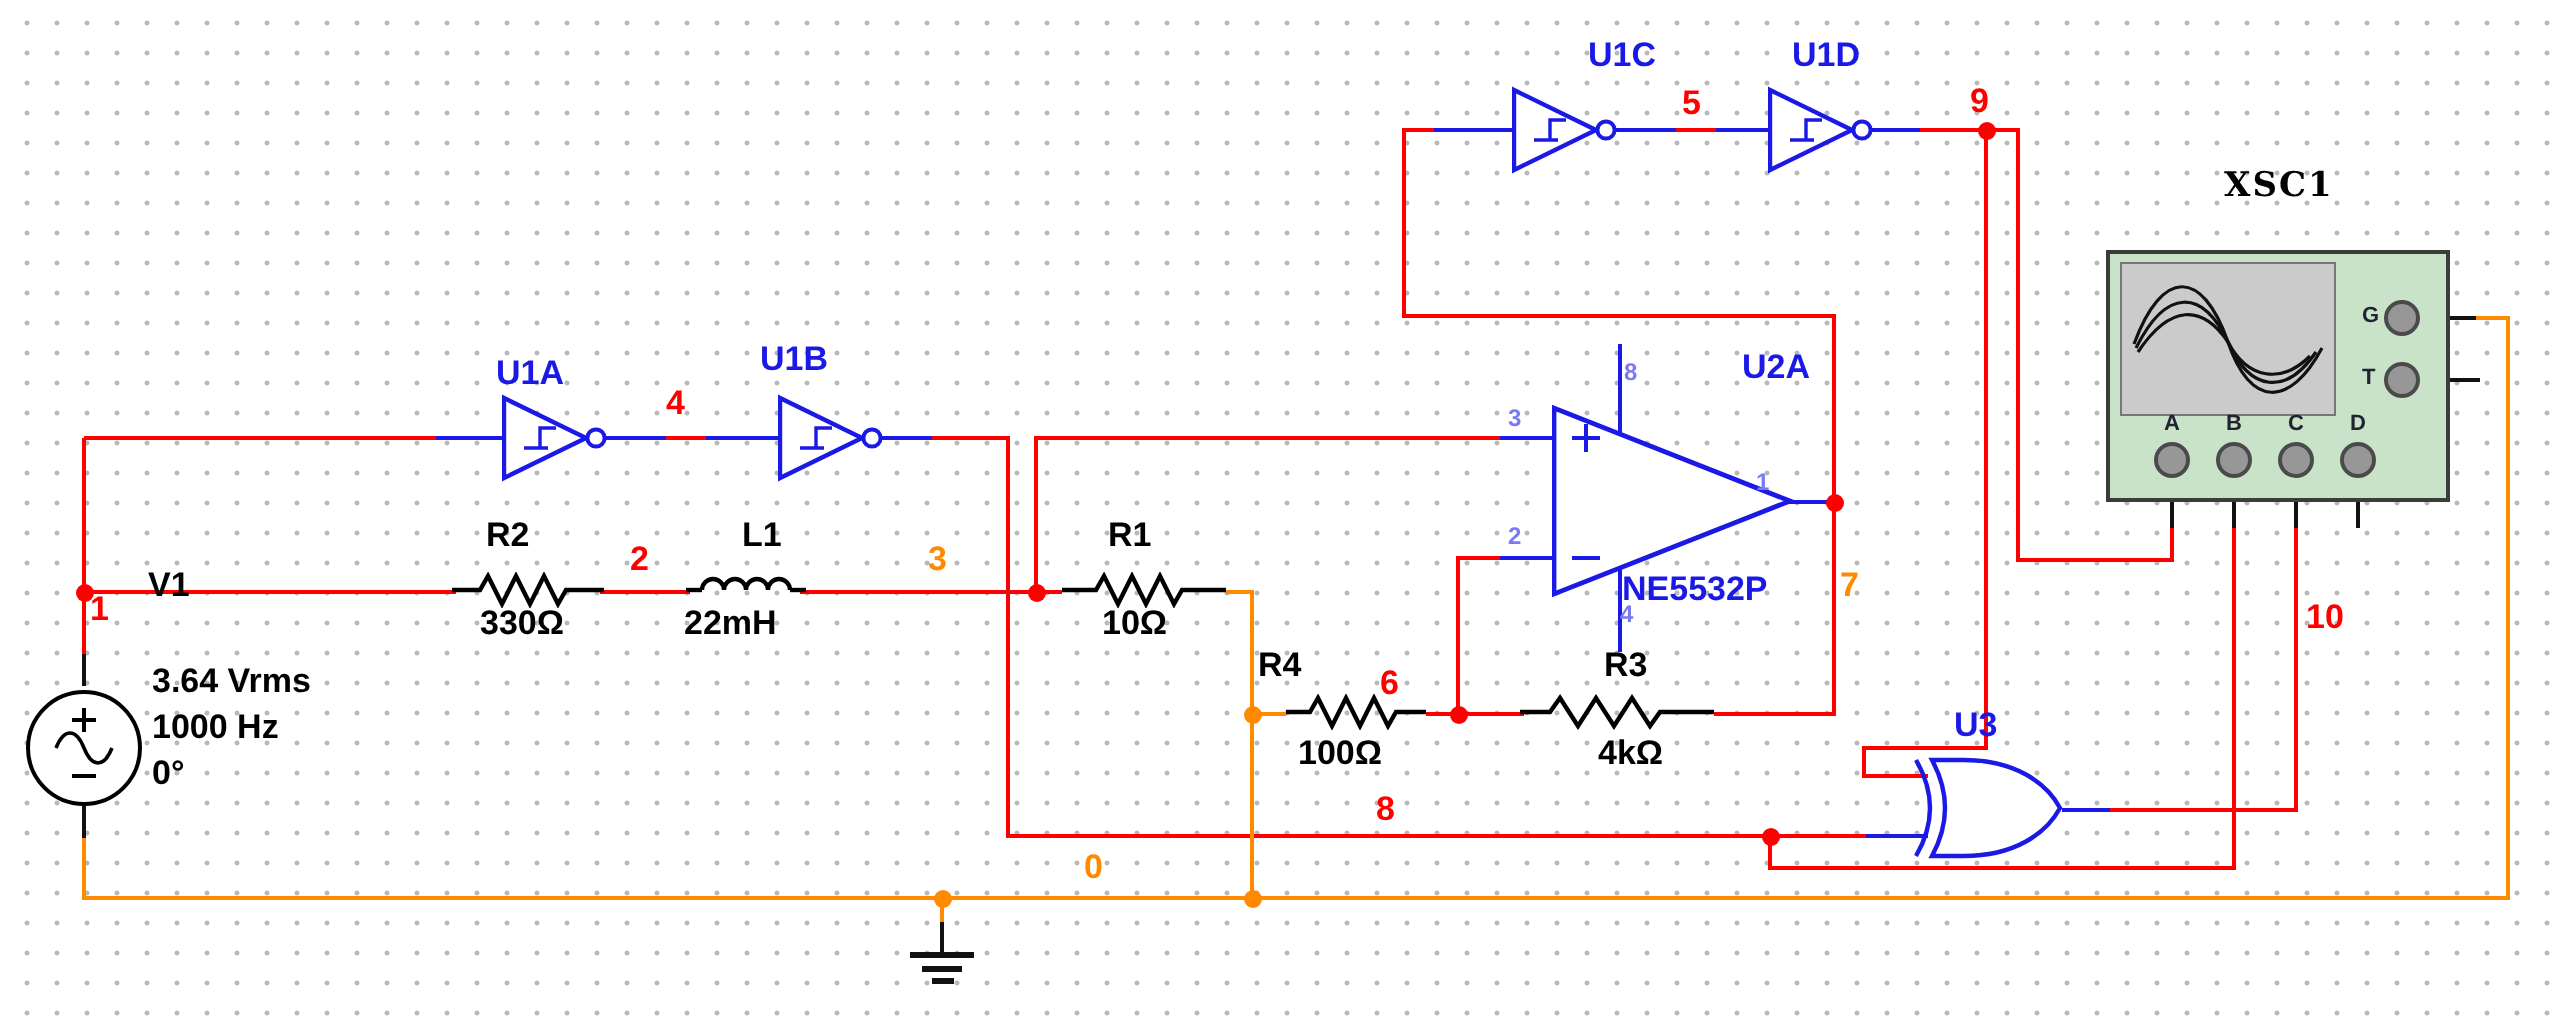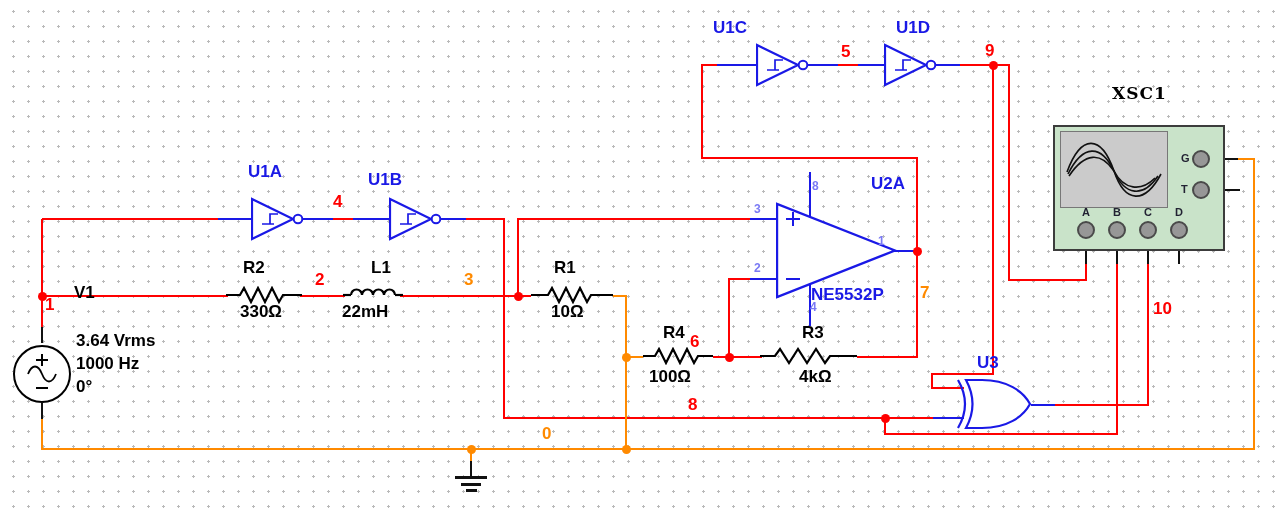--- a/index.html
+++ b/index.html
@@ -209,28 +209,28 @@
   <span class="lbl blk" style="left:74px;top:284px">V1</span>
   <span class="lbl blk" style="left:76px;top:332px">3.64 Vrms</span>
   <span class="lbl blk" style="left:76px;top:355px">1000 Hz</span>
   <span class="lbl blk" style="left:76px;top:378px">0°</span>
   <span class="lbl blk" style="left:243px;top:259px">R2</span>
   <span class="lbl blk" style="left:240px;top:303px">330Ω</span>
   <span class="lbl blk" style="left:371px;top:259px">L1</span>
   <span class="lbl blk" style="left:342px;top:303px">22mH</span>
   <span class="lbl blk" style="left:554px;top:259px">R1</span>
   <span class="lbl blk" style="left:551px;top:303px">10Ω</span>
-  <span class="lbl blk" style="left:663px;top:324px">R4</span>
+  <span class="lbl blk" style="left:629px;top:324px">R4</span>
   <span class="lbl blk" style="left:649px;top:368px">100Ω</span>
   <span class="lbl blk" style="left:802px;top:324px">R3</span>
   <span class="lbl blk" style="left:799px;top:368px">4kΩ</span>
 
-  <span class="lbl blu" style="left:248px;top:163px">U1A</span>
-  <span class="lbl blu" style="left:368px;top:171px">U1B</span>
-  <span class="lbl blu" style="left:713px;top:19px">U1C</span>
+  <span class="lbl blu" style="left:248px;top:178px">U1A</span>
+  <span class="lbl blu" style="left:380px;top:171px">U1B</span>
+  <span class="lbl blu" style="left:794px;top:19px">U1C</span>
   <span class="lbl blu" style="left:896px;top:19px">U1D</span>
   <span class="lbl blu" style="left:871px;top:175px">U2A</span>
   <span class="lbl blu" style="left:811px;top:286px">NE5532P</span>
   <span class="lbl blu" style="left:977px;top:354px">U3</span>
 
   <span class="lbl pin" style="left:754px;top:203px">3</span>
   <span class="lbl pin" style="left:754px;top:262px">2</span>
   <span class="lbl pin" style="left:878px;top:235px">1</span>
   <span class="lbl pin" style="left:812px;top:180px">8</span>
   <span class="lbl pin" style="left:810px;top:301px">4</span>

